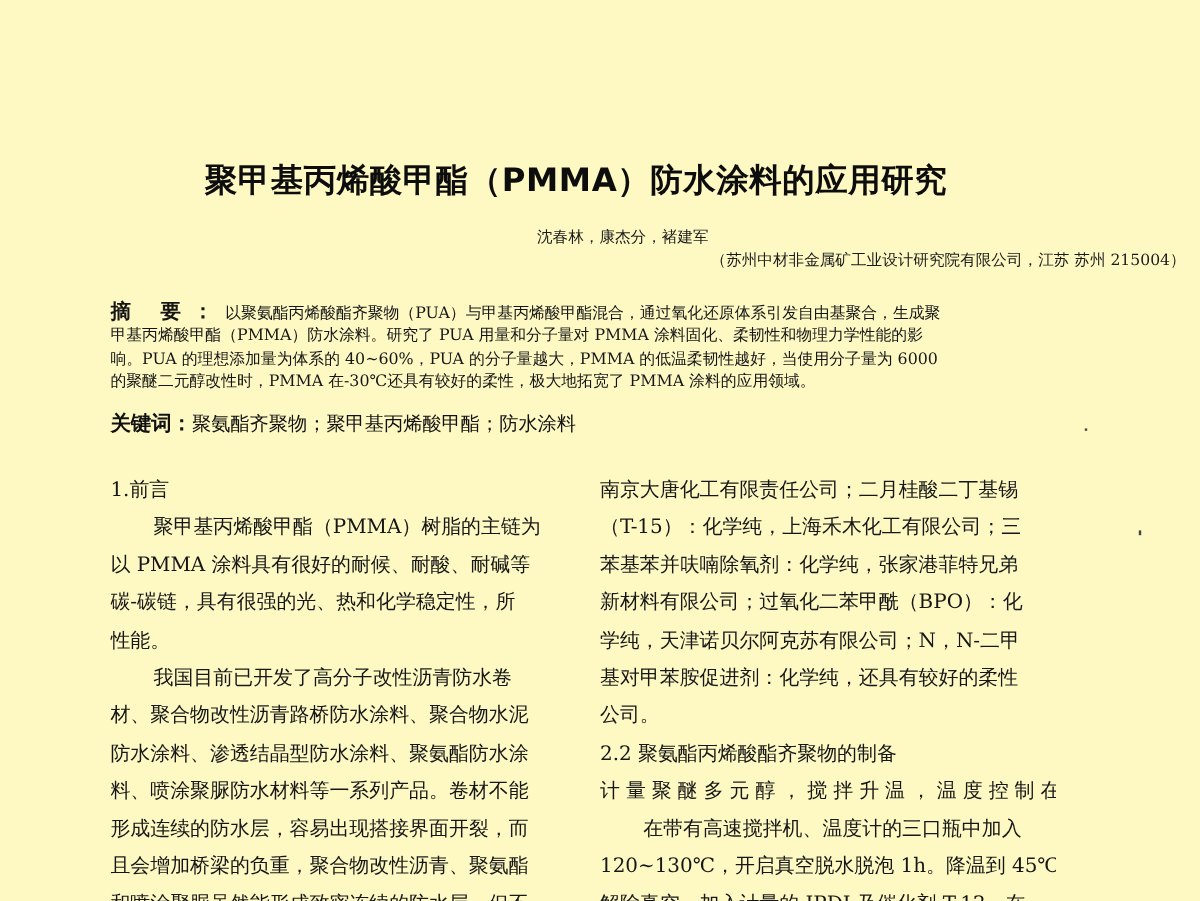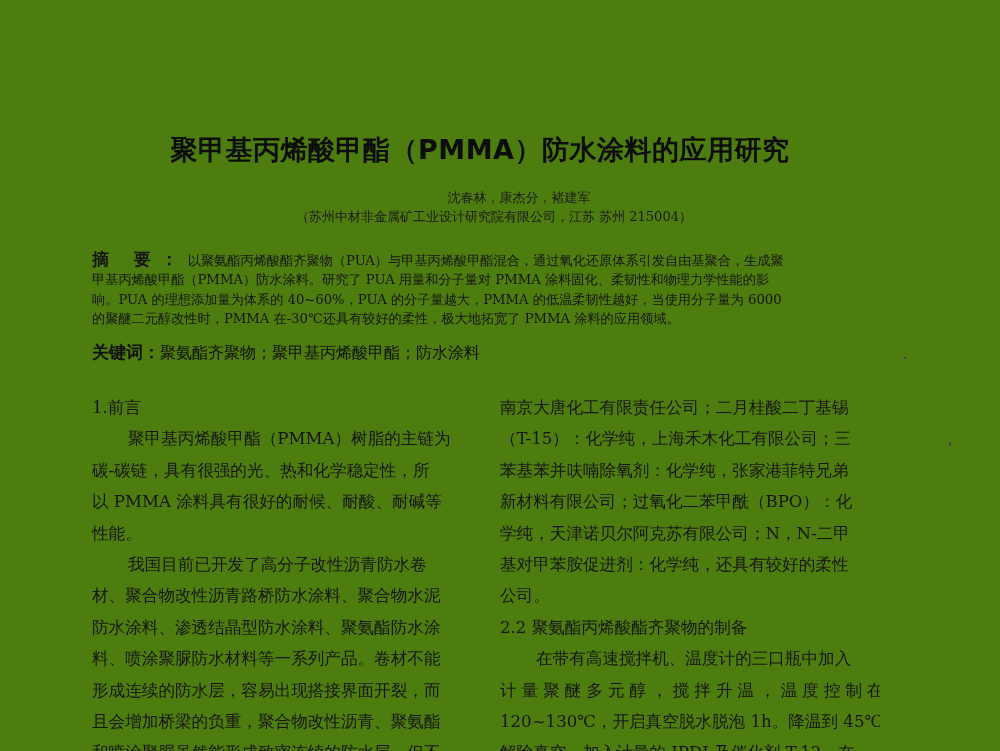--- a/index.html
+++ b/index.html
@@ -1,24 +1,24 @@
 <!DOCTYPE html>
 <html><head>
 <meta charset="utf-8">
 <style>
   html, body { margin:0; padding:0; background:#ffffff; }
   body { width:1000px; height:751px; overflow:hidden; position:relative;
          font-family:"DejaVu Serif","Liberation Serif",serif; color:#111; }
-  .page { position:absolute; left:0; top:0; width:1000px; height:751px; background:#4d7c0f; }
+  .page { position:absolute; left:0; top:0; width:1000px; height:751px; background:#fef9c3; }
   .title { position:absolute; left:140px; width:680px; top:132px; text-align:center;
            font-family:"DejaVu Sans","Liberation Sans",sans-serif; font-weight:bold;
            font-size:27px; letter-spacing:0.5px; color:#0d0d0d; white-space:nowrap; }
   .authors { position:absolute; left:0; width:1000px; top:189px; text-align:center;
              font-size:13px; color:#1a1a1a;margin-left:19px; }
-  .affil { position:absolute; left:0; width:988px; top:208px; text-align:center;
+  .affil { position:absolute; left:0; width:988px; top:208px; text-align:right;
            font-size:13px; color:#1a1a1a; }
   .abstract { position:absolute; left:92px; width:786px; top:250px;
               font-size:13.2px; line-height:19.8px; color:#151515; text-align:justify; }
   .abstract .line { display:block; white-space:nowrap; overflow:hidden; height:19.8px; }
   .abs-label { font-family:Liberation Sans, sans-serif; font-weight:bold;
                font-size:17px; letter-spacing:10px; }
   .kw { position:absolute; left:92px; top:341px; font-size:16px; color:#111; white-space:nowrap; }
   .kw-label { font-family:Liberation Mono, monospace; font-weight:bold; font-size:17px; }
   .col { position:absolute; top:392px; width:380px; font-size:16.6px; line-height:31.4px; color:#161616; }
   .col .ln { display:block; white-space:nowrap; height:31.4px; overflow:hidden; }
@@ -43,44 +43,44 @@
     <span class="line">的聚醚二元醇改性时，PMMA 在-30℃还具有较好的柔性，极大地拓宽了 PMMA 涂料的应用领域。</span>
   </div>
 
   <div class="kw">
     <span class="kw-label">关键词：</span><span>聚氨酯齐聚物；聚甲基丙烯酸甲酯；防水涂料</span>
   </div>
 
   <div class="col col-left">
     <span class="ln">1.前言</span>
     <span class="ln indent">聚甲基丙烯酸甲酯（PMMA）树脂的主链为</span>
+    <span class="ln">以 PMMA 涂料具有很好的耐候、耐酸、耐碱等</span>
     <span class="ln">碳-碳链，具有很强的光、热和化学稳定性，所</span>
-    <span class="ln">以 PMMA 涂料具有很好的耐候、耐酸、耐碱等</span>
     <span class="ln">性能。</span>
     <span class="ln indent">我国目前已开发了高分子改性沥青防水卷</span>
     <span class="ln">材、聚合物改性沥青路桥防水涂料、聚合物水泥</span>
     <span class="ln">防水涂料、渗透结晶型防水涂料、聚氨酯防水涂</span>
     <span class="ln">料、喷涂聚脲防水材料等一系列产品。卷材不能</span>
     <span class="ln">形成连续的防水层，容易出现搭接界面开裂，而</span>
     <span class="ln">且会增加桥梁的负重，聚合物改性沥青、聚氨酯</span>
     <span class="ln">和喷涂聚脲虽然能形成致密连续的防水层，但不</span>
 
   </div>
 
   <div class="col col-right">
     <span class="ln">南京大唐化工有限责任公司；二月桂酸二丁基锡</span>
     <span class="ln">（T-15）：化学纯，上海禾木化工有限公司；三</span>
     <span class="ln">苯基苯并呋喃除氧剂：化学纯，张家港菲特兄弟</span>
     <span class="ln">新材料有限公司；过氧化二苯甲酰（BPO）：化</span>
     <span class="ln">学纯，天津诺贝尔阿克苏有限公司；N，N-二甲</span>
     <span class="ln">基对甲苯胺促进剂：化学纯，还具有较好的柔性</span>
     <span class="ln">公司。</span>
     <span class="ln">2.2  聚氨酯丙烯酸酯齐聚物的制备</span>
+    <span class="ln" style="letter-spacing:5px;">计量聚醚多元醇，搅拌升温，温度控制在</span>
     <span class="ln indent">在带有高速搅拌机、温度计的三口瓶中加入</span>
-    <span class="ln" style="letter-spacing:5px;">计量聚醚多元醇，搅拌升温，温度控制在</span>
     <span class="ln">120~130℃，开启真空脱水脱泡 1h。降温到 45℃，</span>
     <span class="ln">解除真空，加入计量的 IPDI 及催化剂 T-12，在</span>
 
   </div>
 
   <div class="speck" style="left:904px;top:357px;"></div>
   <div class="speck" style="left:949px;top:442px;height:4px;"></div>
 </div>
 
 </body></html>

